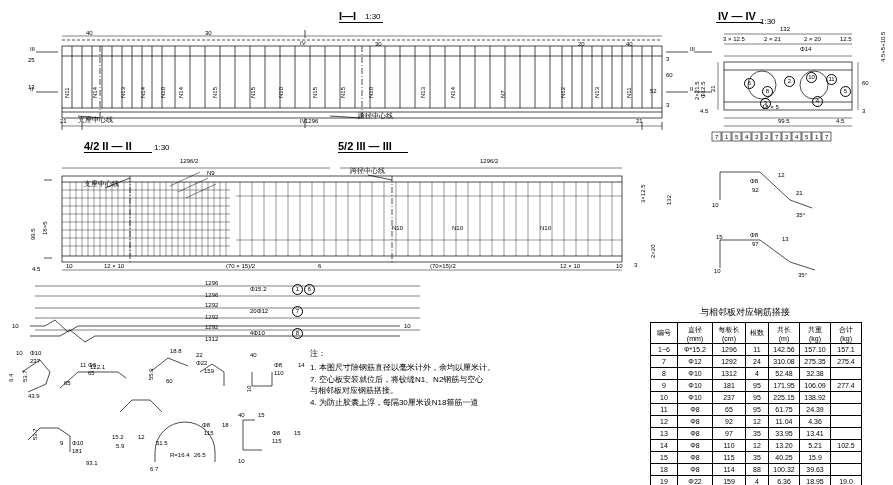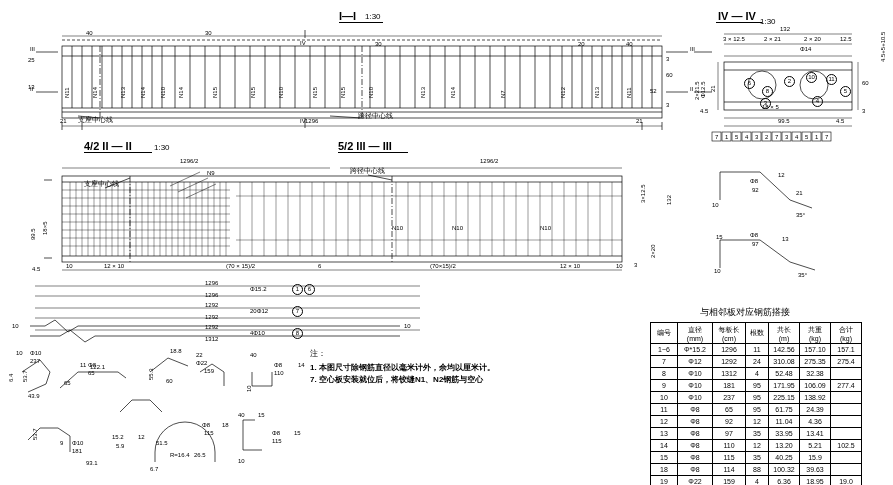--- a/index.html
+++ b/index.html
@@ -454,23 +454,25 @@
 <div class="t lbl" style="left:782px;top:236px;">13</div>
 <div class="t lbl" style="left:716px;top:234px;">15</div>
 <div class="t lbl" style="left:714px;top:268px;">10</div>
 <div class="t lbl" style="left:798px;top:272px;">35°</div>
 
 <div class="t lbl" style="left:112px;top:434px;">15.2</div>
 <div class="t lbl" style="left:116px;top:443px;">5.9</div>
 <div class="t lbl" style="left:138px;top:434px;">12</div>
 
 <div class="t note" style="left:310px;top:348px;">注：</div>
-<div id="notes" style="position:absolute;left:310px;top:362px;width:290px;font-weight:bold;" class="note">
+<div id="notes" style="position:absolute;left:310px;top:362px;width:290px;" class="note">
     <div>1. 本图尺寸除钢筋直径以毫米计外，余均以厘米计。</div>
     <div>7. 空心板安装就位后，将铰缝N1、N2钢筋与空心</div>
+    <div>    与相邻板对应钢筋搭接。</div>
+    <div>4. 为防止胶囊上浮，每隔30厘米设N18箍筋一道</div>
   </div>
 
 <div class="t lbl7" style="left:700px;top:308px;font-size:9px;">与相邻板对应钢筋搭接</div>
 <div style="position:absolute;left:650px;top:322px;">
   <table>
     <thead>
         <tr id="thead-row">
           <th style="width: 26px; height: 20px;">编号</th>
           <th style="width: 34px; height: 20px;">直径<br>(mm)</th>
           <th style="width: 32px; height: 20px;">每板长<br>(cm)</th>

